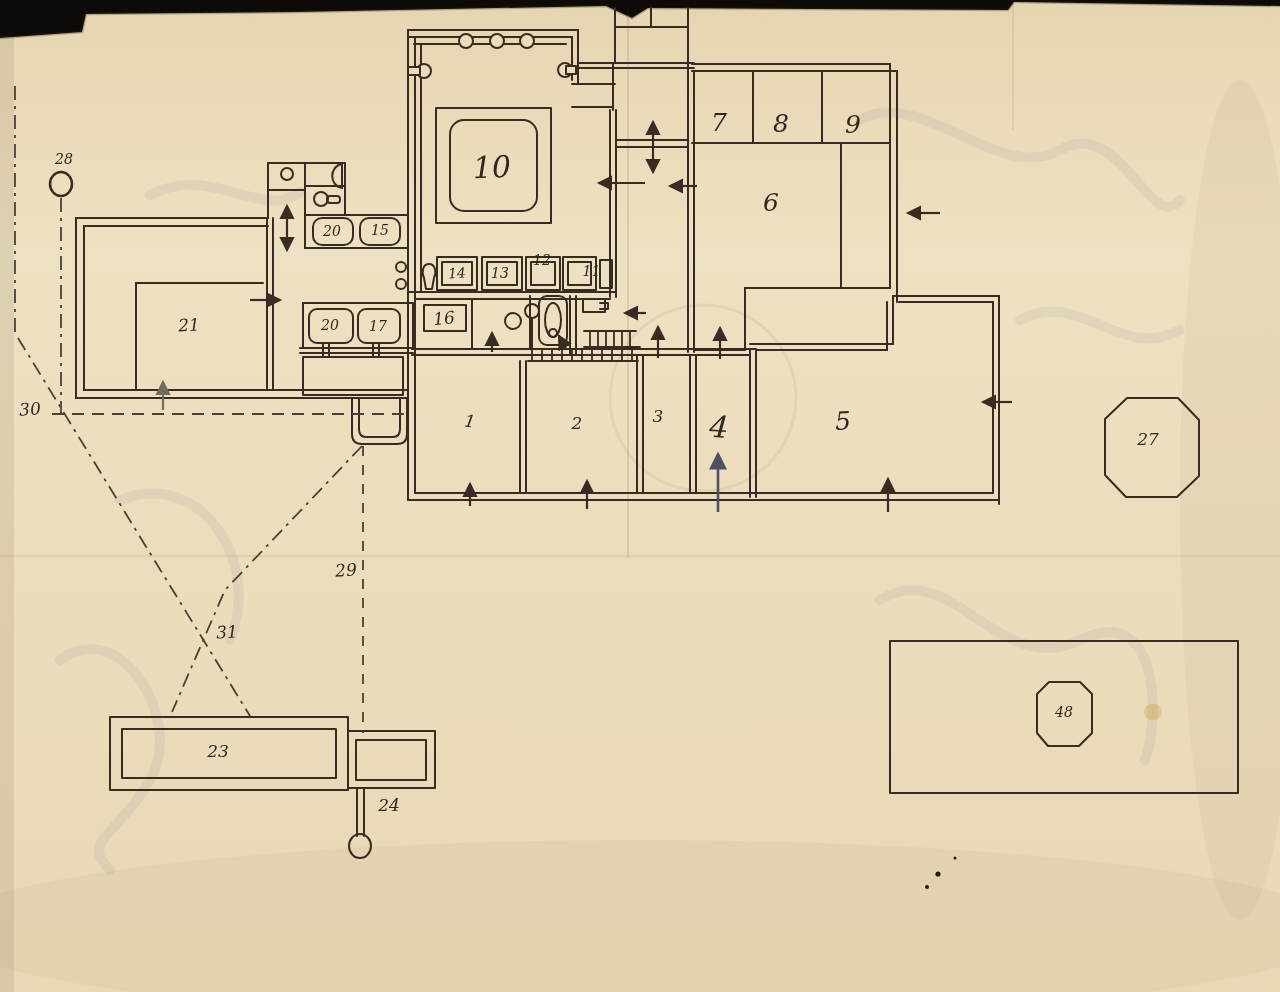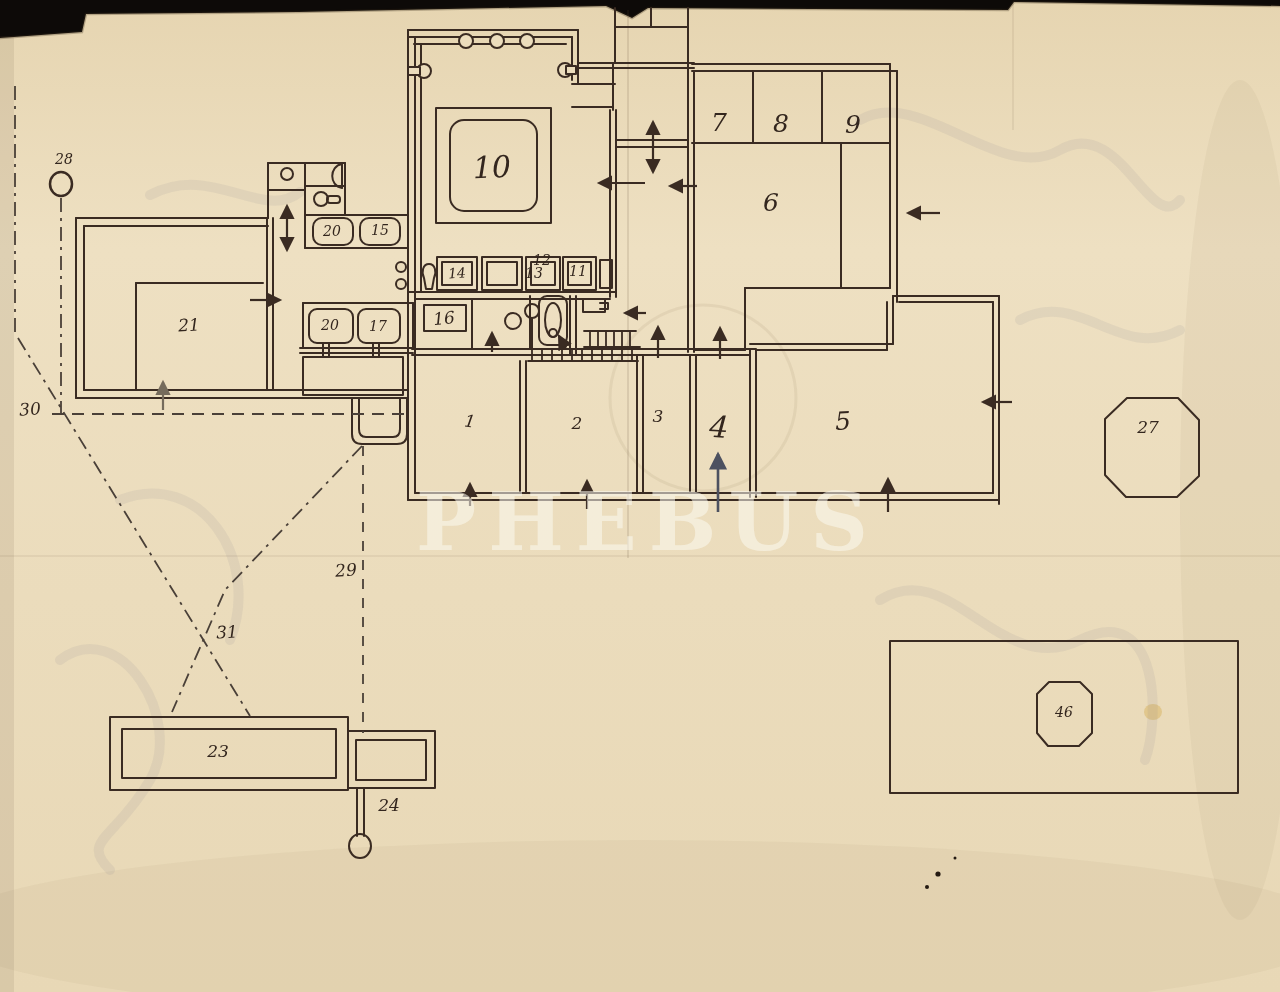--- a/index.html
+++ b/index.html
@@ -323,35 +323,34 @@
 </svg>
 
 <div class="lbl lbl-xl" style="left:492px;top:167px;transform:translate(-50%,-50%) rotate(-2deg);">10</div>
 <div class="lbl lbl-lg" style="left:719px;top:122px;">7</div>
 <div class="lbl lbl-lg" style="left:781px;top:123px;">8</div>
 <div class="lbl lbl-lg" style="left:853px;top:124px;">9</div>
 <div class="lbl lbl-lg" style="left:771px;top:202px;">6</div>
 <div class="lbl lbl-sm" style="left:332px;top:231px;">20</div>
 <div class="lbl lbl-sm" style="left:380px;top:230px;">15</div>
 <div class="lbl lbl-sm" style="left:457px;top:273px;transform:translate(-50%,-50%) rotate(-4deg);">14</div>
-<div class="lbl lbl-sm" style="left:500px;top:273px;margin-left:34px;">13</div>
+<div class="lbl lbl-sm" style="left:500px;top:273px;">13</div>
 <div class="lbl lbl-sm" style="left:542px;top:260px;">12</div>
-<div class="lbl lbl-sm" style="left:578px;top:271px;">11</div>
+<div class="lbl lbl-sm" style="left:578px;top:271px;padding-left:27px;">11</div>
 <div class="lbl lbl-md" style="left:444px;top:318px;transform:translate(-50%,-50%) rotate(-5deg);">16</div>
 <div class="lbl lbl-sm" style="left:330px;top:325px;">20</div>
 <div class="lbl lbl-sm" style="left:378px;top:326px;font-style:italic;">17</div>
 <div class="lbl lbl-md" style="left:189px;top:325px;transform:translate(-50%,-50%) rotate(-3deg);">21</div>
 <div class="lbl lbl-sm" style="left:64px;top:159px;text-align:right;">28</div>
 <div class="lbl lbl-md" style="left:30px;top:409px;transform:translate(-50%,-50%) rotate(-4deg);">30</div>
 <div class="lbl lbl-md" style="left:470px;top:421px;transform:translate(-50%,-50%) rotate(8deg);">1</div>
 <div class="lbl lbl-md" style="left:577px;top:423px;">2</div>
 <div class="lbl lbl-md" style="left:658px;top:416px;">3</div>
 <div class="lbl lbl-xl" style="left:719px;top:427px;transform:translate(-50%,-50%) rotate(4deg);">4</div>
 <div class="lbl lbl-lg" style="left:843px;top:421px;transform:translate(-50%,-50%) rotate(-3deg);">5</div>
-<div class="lbl lbl-md" style="left:1148px;top:427px;">27</div>
+<div class="lbl lbl-md" style="left:1148px;top:439px;">27</div>
 <div class="lbl lbl-md" style="left:346px;top:570px;transform:translate(-50%,-50%) rotate(-4deg);">29</div>
 <div class="lbl lbl-md" style="left:227px;top:632px;transform:translate(-50%,-50%) rotate(-3deg);">31</div>
 <div class="lbl lbl-md" style="left:218px;top:751px;">23</div>
 <div class="lbl lbl-md" style="left:389px;top:761px;margin-top:44px;">24</div>
-<div class="lbl lbl-sm" style="left:1064px;top:712px;">46</div>
-
-<div class="watermark" style="left:648px;top:527px;">PHEBUS</div>
+<div class="lbl lbl-sm" style="left:1064px;top:712px;">48</div>
+
 </div>
 
 </body></html>

